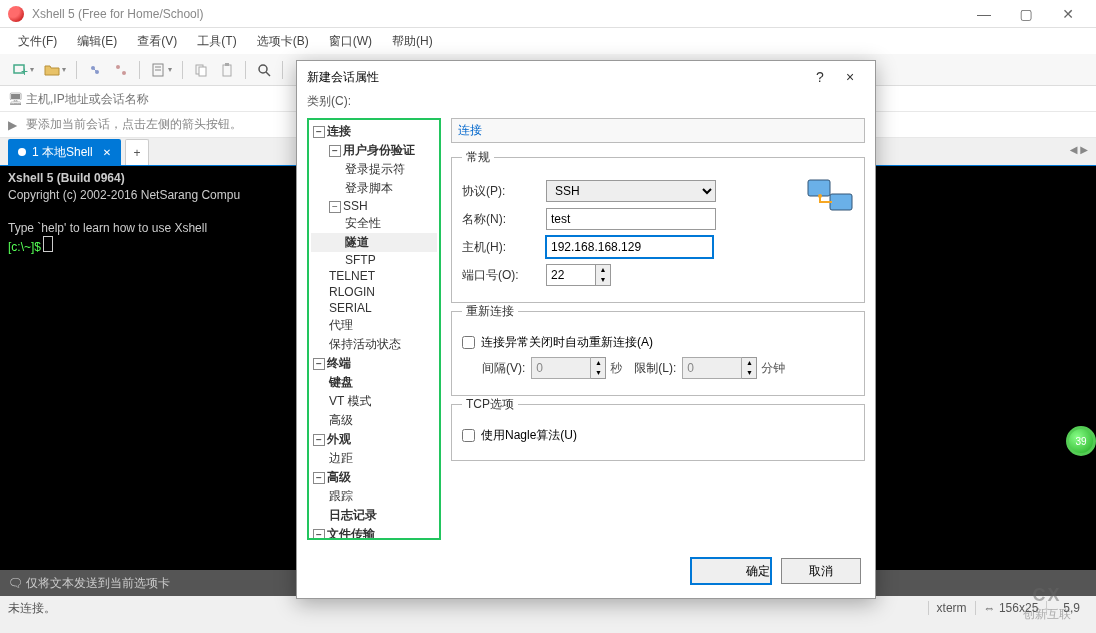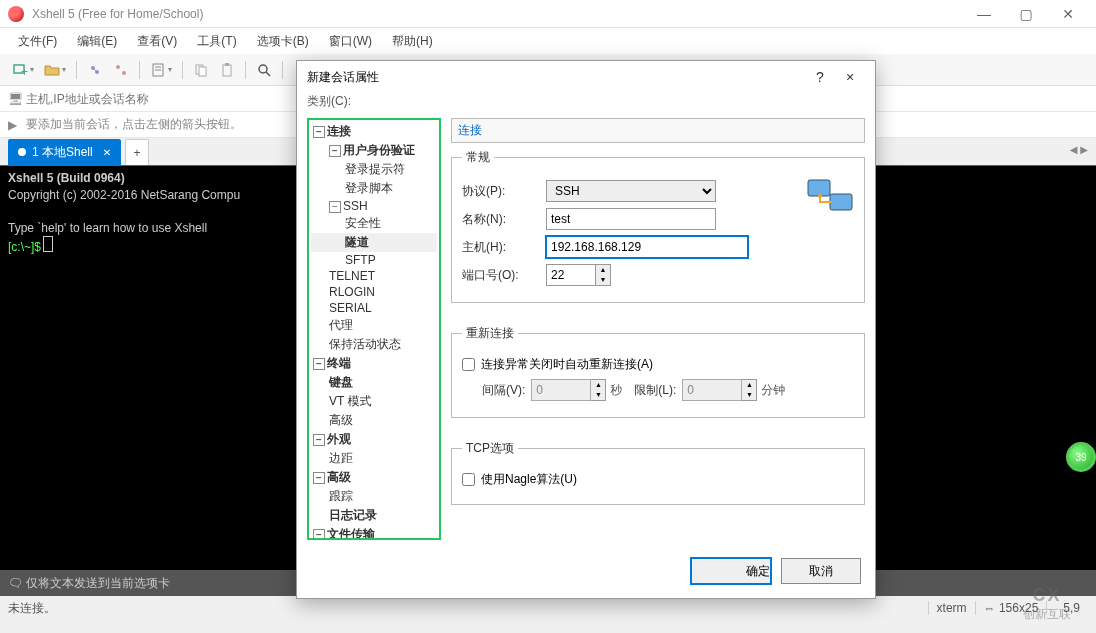--- a/index.html
+++ b/index.html
@@ -66,45 +66,45 @@
 .tree li { padding: 1px 0 1px 0; color: #333; white-space: nowrap; }
 .tree .exp { display: inline-block; width: 12px; height: 12px; border: 1px solid #888; text-align: center; line-height: 10px; font-size: 10px; margin-right: 2px; color: #555; }
 .tree .lv0 { padding-left: 2px; }
 .tree .lv1 { padding-left: 18px; }
 .tree .lv2 { padding-left: 34px; }
 .tree .bold { font-weight: bold; }
 .tree .sel { background: #f0f0f0; }
 
 .form-panel { flex: 1; padding: 0 0 0 10px; }
 .form-head { color: #0066cc; border: 1px solid #bbb; padding: 3px 6px; background: #f8f8f8; margin-bottom: 6px; }
-fieldset { border: 1px solid #bbb; padding: 8px 10px 10px 10px; margin-bottom: 22px; }
+fieldset { border: 1px solid #bbb; padding: 8px 10px 10px 10px; margin-bottom: 0; }
 fieldset legend { color: #333; padding: 0 4px; }
 .frow { display: flex; align-items: center; margin: 6px 0; }
 .flabel { width: 84px; color: #333; }
 .finput { border: 1px solid #999; height: 22px; padding: 0 4px; }
 .finput.name { width: 170px; }
 .finput.proto { width: 170px; background: #eee; }
-.finput.host { width: 202px; border: 1px solid #0078d7; outline: 1px solid #0078d7; }
+.finput.host { width: 167px; border: 1px solid #0078d7; outline: 1px solid #0078d7; }
 .finput.port { width: 50px; }
 .spinner { display: flex; flex-direction: column; border: 1px solid #999; border-left: none; height: 22px; }
 .spin { width: 14px; height: 11px; font-size: 7px; text-align: center; line-height: 9px; background: #eee; }
 .finput.desc { width: 170px; height: 50px; }
 .conn-icon { margin-left: 20px; width: 48px; height: 42px; }
 .conn-icon svg { width: 48px; height: 42px; }
 .chk { margin-right: 6px; }
 .reconnect-row .flabel { width: auto; margin-right: 6px; }
 .smallinput { width: 60px; background: #eee; border: 1px solid #aaa; height: 22px; padding: 0 4px; color: #888; }
 .unit { margin: 0 12px 0 4px; color: #555; }
 
 .dlg-footer { display: flex; justify-content: flex-end; gap: 10px; padding: 10px 14px 14px 0; }
 .btn { width: 80px; height: 26px; border: 1px solid #888; background: #efefef; text-align: center; }
 .btn.primary { border: 1px solid #0078d7; outline: 1px solid #0078d7; text-align: right; }
 
 
-.green-badge { position: absolute; right: 0; top: 442px; width: 30px; height: 30px; border-radius: 50%; background: radial-gradient(circle at 35% 35%,#8f8,#2a2); color: #fff; display: flex; align-items: center; justify-content: center; font-size: 10px; border: 3px solid #5c5; box-shadow: 0 2px 6px rgba(0,0,0,0.3); }
+.green-badge { position: absolute; right: 0; top: 426px; width: 30px; height: 30px; border-radius: 50%; background: radial-gradient(circle at 35% 35%,#8f8,#2a2); color: #fff; display: flex; align-items: center; justify-content: center; font-size: 10px; border: 3px solid #5c5; box-shadow: 0 2px 6px rgba(0,0,0,0.3); }
 .corner-logo { position: absolute; right: 4px; bottom: 4px; width: 90px; height: 50px; color: #666; font-size: 10px; display: flex; flex-direction: column; align-items: center; justify-content: center; opacity: .5; }
 .corner-logo .cx { font-size: 18px; font-weight: bold; letter-spacing: 2px; }
 </style>
 </head>
 <body>
 
 <div class="titlebar">
   <div class="app-icon"></div>
   <div class="title-text">Xshell 5 (Free for Home/School)</div>
   <div class="win-controls">

